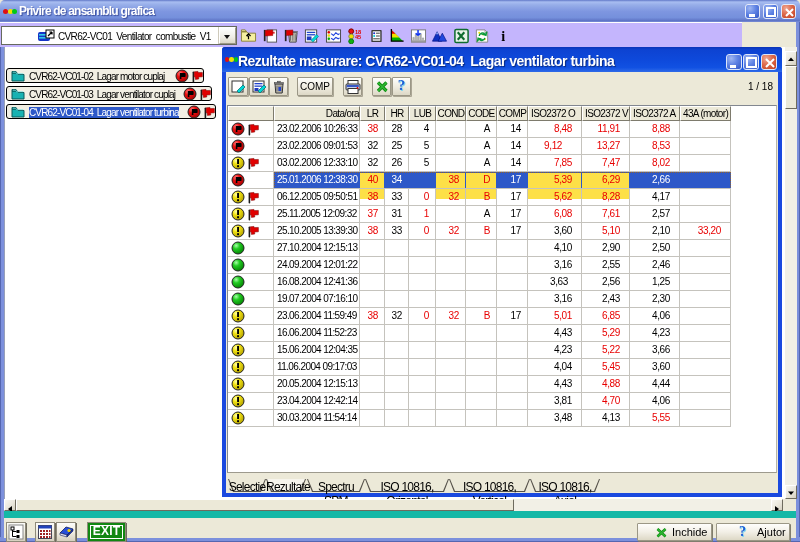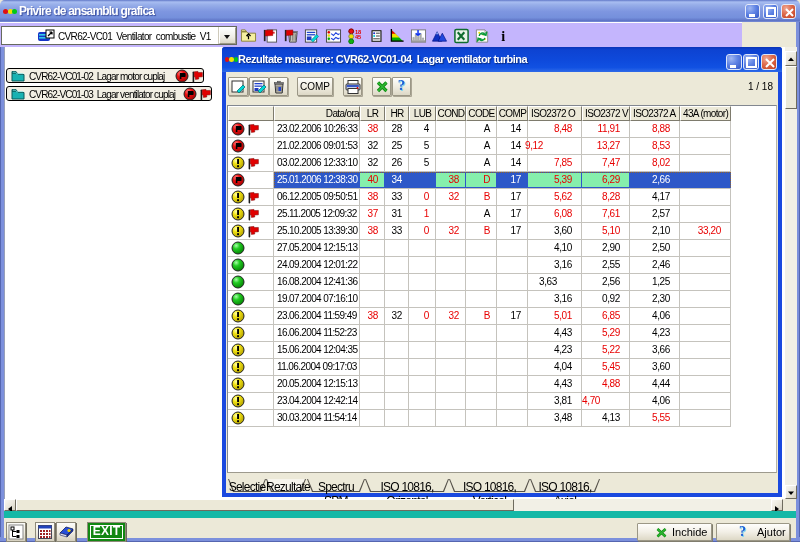--- a/index.html
+++ b/index.html
@@ -27,37 +27,37 @@
 
 #mdi{left:4px;top:47px;width:781px;height:452px;background:#fff}
 
 .titem{position:absolute;height:15px;background:#F2EFE4;border:1px solid #000;border-radius:3px}
 .titem .tx{position:absolute;left:22px;top:2px;font-size:10px;letter-spacing:-0.85px;color:#000;white-space:pre}
 
 #iwin{left:218px;top:0px;width:560px;height:450px;background:#1A49DF;border-radius:3px 3px 0 0}
 #ititle{position:absolute;left:0;top:0;width:560px;height:25px;border-radius:3px 3px 0 0;
 background:linear-gradient(180deg,#0A33B8 0%,#0D43D2 12%,#0E4ADC 55%,#1151E2 82%,#2E6AE8 100%)}
 #ititle .dot{position:absolute;top:10px;width:4.5px;height:4.5px;border-radius:50%}
-#ititle .txt{position:absolute;left:16px;top:5.5px;color:#fff;font-weight:bold;font-size:11px;letter-spacing:-0.52px;text-shadow:1px 1px 1px #082A80;white-space:pre}
+#ititle .txt{position:absolute;left:16px;top:5.5px;color:#fff;font-weight:bold;font-size:14px;letter-spacing:-0.52px;text-shadow:1px 1px 1px #082A80;white-space:pre}
 .iwbtn{position:absolute;top:7px;width:16px;height:16px;border-radius:3px;border:1px solid #DCE6FA}
 #iclient{position:absolute;left:4px;top:25px;width:552px;height:421px;background:#ECE9D8}
 
 .ibtn{position:absolute;top:5px;height:19px;background:linear-gradient(180deg,#FEFEFB,#F0EDE2 50%,#DDD8C6);border:1px solid #9B9786;border-radius:1px;box-shadow:1px 1px 0 #ABA695}
 .ilab{font-size:10px;text-align:center;color:#000}
 #pcount{position:absolute;top:9px;right:5px;font-size:10px;color:#000}
 
 #tbl{position:absolute;left:1px;top:33px;width:550px;height:368px;background:#fff;border:1px solid #828790;border-right:1px solid #B8B5A8;border-bottom:1px solid #9D9A8D}
 .hc{position:absolute;top:0;height:15px;background:#ECE9D8;border-top:1px solid #fff;border-left:1px solid #fff;border-right:1px solid #7E7B6D;border-bottom:1px solid #7E7B6D;font-size:10px;letter-spacing:-0.65px;color:#000;overflow:hidden}
 .vline{position:absolute;top:15px;width:1px;background:#C5C3BD}
 .row{position:absolute;left:0;width:503px;height:17px}
 .rline{position:absolute;left:0;bottom:0;width:503px;height:1px;background:#C5C3BD}
 .cell{position:absolute;top:0;height:16px;font-size:10px;letter-spacing:-0.35px;color:#000;line-height:16px;white-space:pre}
 .red{color:#E80000}
 .rsel .cell{color:#fff}
-.rsel .bgw{background:#86efac;color:#E80000;height:14px;top:1px;line-height:14px}
+.rsel .bgw{background:#fde047;color:#E80000;height:26px;top:1px;line-height:14px}
 .selbg{position:absolute;left:46px;top:0;width:457px;height:17px;background:#2D58C8;outline:1px dotted #90622D;outline-offset:-1px}
 
 .tab{position:absolute;top:407px;height:13px}
 .tab .o{position:absolute;left:0;top:0;width:100%;height:100%;background:#55514A;clip-path:polygon(0 0,100% 0,calc(100% - 5px) 100%,5px 100%)}
 .tab .i{position:absolute;left:1px;top:0px;width:calc(100% - 2px);height:12px;background:#ECE9D8;clip-path:polygon(0 0,100% 0,calc(100% - 5px) 100%,5px 100%)}
 .tab .t{position:absolute;left:0;top:0.5px;width:100%;text-align:center;font-size:12px;letter-spacing:-0.75px;color:#000}
 
 .sbtn{position:absolute;background:linear-gradient(135deg,#F8F7F2,#EAE7DC 55%,#D5D0C0);border:1px solid #fff;border-right-color:#6E6B5E;border-bottom-color:#6E6B5E}
 #vsb{left:785px;top:47px;width:12px;height:452px;background:#F2F0E6}
 #hsb{left:4px;top:499px;width:779px;height:12px;background:#F2F0E6}
@@ -234,20 +234,35 @@
 <div class="tx">CVR62-VC01-03  Lagar ventilator cuplaj</div>
 <svg class="abs" style="left:176px;top:0px" width="14" height="14" viewBox="0 0 14 14">
         <circle cx="7.0" cy="7.0" r="6.0" fill="url(#gr)" stroke="#222" stroke-width="1"></circle>
         <path d="M4.8 4.0 v6 h1.6 v-2 h3.4 a0.8 0.8 0 0 0 0.8-0.8 v-2.4 a0.8 0.8 0 0 0-0.8-0.8 z" fill="#000"></path>
       </svg>
 <svg class="abs" style="left:192px;top:1px" width="13" height="13" viewBox="0 0 13 13">
         <rect x="1.6" y="1.5" width="1.6" height="11" rx="0.8" fill="#1a1a1a"></rect>
         <path d="M3.2 1.8 L7 1.4 L7 2.6 L11.4 2.4 L11.4 6.8 L7.6 7 L7.8 9 L4.4 9.4 L4.2 7 L3.2 6.8 Z" fill="#E00000" stroke="#7A0000" stroke-width="0.5"></path>
       </svg>
 </div>
+<div class="titem" style="left:2px;top:57px;width:210px">
+<svg class="abs" style="left:4px;top:1px" width="14" height="12" viewBox="0 0 14 12">
+        <path d="M1 3 L1 11 L13 11 L13 4.5 L7 4.5 L6 3 Z M1 3 L1 1.5 L5 1.5 L6 3 Z" fill="#18B2B2" stroke="#0A5B5B" stroke-width="1"></path>
+        <path d="M1.8 2.2 L4.6 2.2 L5.6 3.7 L12.2 3.7" fill="none" stroke="#7FE0E0" stroke-width="0.8"></path>
+      </svg>
+<div class="tx" style="background:#2D58C8;color:#fff">CVR62-VC01-04  Lagar ventilator turbina</div>
+<svg class="abs" style="left:180px;top:0px" width="14" height="14" viewBox="0 0 14 14">
+        <circle cx="7.0" cy="7.0" r="6.0" fill="url(#gr)" stroke="#222" stroke-width="1"></circle>
+        <path d="M4.8 4.0 v6 h1.6 v-2 h3.4 a0.8 0.8 0 0 0 0.8-0.8 v-2.4 a0.8 0.8 0 0 0-0.8-0.8 z" fill="#000"></path>
+      </svg>
+<svg class="abs" style="left:196px;top:1px" width="13" height="13" viewBox="0 0 13 13">
+        <rect x="1.6" y="1.5" width="1.6" height="11" rx="0.8" fill="#1a1a1a"></rect>
+        <path d="M3.2 1.8 L7 1.4 L7 2.6 L11.4 2.4 L11.4 6.8 L7.6 7 L7.8 9 L4.4 9.4 L4.2 7 L3.2 6.8 Z" fill="#E00000" stroke="#7A0000" stroke-width="0.5"></path>
+      </svg>
+</div>
 <div id="iwin" class="abs">
 <div id="ititle">
 <div class="dot" style="left:2.5px;background:#E01010"></div>
 <div class="dot" style="left:7px;background:#F2E200"></div>
 <div class="dot" style="left:11.5px;background:#00C818"></div>
 <div class="txt">Rezultate masurare: CVR62-VC01-04  Lagar ventilator turbina</div>
 <div class="iwbtn bblue" style="left:504px"><svg width="16" height="16">
             <rect x="3" y="10" width="6" height="3" fill="#fff"></rect>
           </svg></div>
 <div class="iwbtn bblue" style="left:521px"><svg width="16" height="16">
@@ -347,27 +362,27 @@
 <div class="cell red" style="left:300px;width:53px;padding-right:9px;text-align:right">8,48</div>
 <div class="cell red" style="left:354px;width:47px;padding-right:9px;text-align:right">11,91</div>
 <div class="cell red" style="left:402px;width:49px;padding-right:9px;text-align:right">8,88</div>
 <div class="rline"></div>
 </div>
 <div class="row" style="top:32px">
 <svg class="abs" style="left:3px;top:1px" width="14" height="14" viewBox="0 0 14 14">
               <circle cx="7.0" cy="7.0" r="6.0" fill="url(#gr)" stroke="#222" stroke-width="1"></circle>
               <path d="M4.8 4.0 v6 h1.6 v-2 h3.4 a0.8 0.8 0 0 0 0.8-0.8 v-2.4 a0.8 0.8 0 0 0-0.8-0.8 z" fill="#000"></path>
             </svg>
-<div class="cell" style="left:49px;width:80px;letter-spacing:-0.6px">21.02.2006 09:01:53</div>
+<div class="cell" style="left:49px;width:80px;letter-spacing:-0.6px">23.02.2006 09:01:53</div>
 <div class="cell" style="left:132px;width:24px;padding-right:6px;text-align:right">32</div>
 <div class="cell" style="left:157px;width:23px;padding-right:6px;text-align:right">25</div>
 <div class="cell" style="left:181px;width:26px;padding-right:6px;text-align:right">5</div>
 <div class="cell" style="left:238px;width:30px;padding-right:6px;text-align:right">A</div>
 <div class="cell" style="left:269px;width:30px;padding-right:6px;text-align:right">14</div>
-<div class="cell red" style="left:284px;width:53px;padding-right:9px;text-align:center">9,12</div>
+<div class="cell red" style="left:316px;width:53px;padding-right:9px;text-align:left">9,12</div>
 <div class="cell red" style="left:354px;width:47px;padding-right:9px;text-align:right">13,27</div>
 <div class="cell red" style="left:402px;width:49px;padding-right:9px;text-align:right">8,53</div>
 <div class="rline"></div>
 </div>
 <div class="row" style="top:49px">
 <svg class="abs" style="left:3px;top:1px" width="14" height="14" viewBox="0 0 14 14">
               <circle cx="7.0" cy="7.0" r="6.0" fill="url(#gy)" stroke="#222" stroke-width="1"></circle>
               <rect x="6.1" y="3.0" width="1.9" height="5" fill="#000"></rect>
               <rect x="6.1" y="9.2" width="1.9" height="1.9" fill="#000"></rect>
             </svg>
@@ -466,53 +481,53 @@
 <div class="cell" style="left:300px;width:53px;padding-right:9px;text-align:right">3,60</div>
 <div class="cell red" style="left:354px;width:47px;padding-right:9px;text-align:right">5,10</div>
 <div class="cell" style="left:402px;width:49px;padding-right:9px;text-align:right">2,10</div>
 <div class="cell red" style="left:452px;width:50px;padding-right:9px;text-align:right">33,20</div>
 <div class="rline"></div>
 </div>
 <div class="row" style="top:134px">
 <svg class="abs" style="left:3px;top:1px" width="14" height="14" viewBox="0 0 14 14">
               <circle cx="7.0" cy="7.0" r="6.0" fill="url(#gg)" stroke="#222" stroke-width="1"></circle>
             </svg>
-<div class="cell" style="left:49px;width:80px;letter-spacing:-0.6px">27.05.2004 12:15:13</div>
+<div class="cell" style="left:49px;width:80px;letter-spacing:-0.6px">27.10.2004 12:15:13</div>
 <div class="cell" style="left:300px;width:53px;padding-right:9px;text-align:right">4,10</div>
 <div class="cell" style="left:354px;width:47px;padding-right:9px;text-align:right">2,90</div>
 <div class="cell" style="left:402px;width:49px;padding-right:9px;text-align:right">2,50</div>
 <div class="rline"></div>
 </div>
 <div class="row" style="top:151px">
 <svg class="abs" style="left:3px;top:1px" width="14" height="14" viewBox="0 0 14 14">
               <circle cx="7.0" cy="7.0" r="6.0" fill="url(#gg)" stroke="#222" stroke-width="1"></circle>
             </svg>
 <div class="cell" style="left:49px;width:80px;letter-spacing:-0.6px">24.09.2004 12:01:22</div>
 <div class="cell" style="left:300px;width:53px;padding-right:9px;text-align:right">3,16</div>
 <div class="cell" style="left:354px;width:47px;padding-right:9px;text-align:right">2,55</div>
 <div class="cell" style="left:402px;width:49px;padding-right:9px;text-align:right">2,46</div>
 <div class="rline"></div>
 </div>
 <div class="row" style="top:168px">
 <svg class="abs" style="left:3px;top:1px" width="14" height="14" viewBox="0 0 14 14">
               <circle cx="7.0" cy="7.0" r="6.0" fill="url(#gg)" stroke="#222" stroke-width="1"></circle>
             </svg>
 <div class="cell" style="left:49px;width:80px;letter-spacing:-0.6px">16.08.2004 12:41:36</div>
-<div class="cell" style="left:285px;width:53px;padding-right:9px;text-align:right">3,63</div>
+<div class="cell" style="left:296px;width:53px;padding-right:9px;text-align:right">3,63</div>
 <div class="cell" style="left:354px;width:47px;padding-right:9px;text-align:right">2,56</div>
 <div class="cell" style="left:402px;width:49px;padding-right:9px;text-align:right">1,25</div>
 <div class="rline"></div>
 </div>
 <div class="row" style="top:185px">
 <svg class="abs" style="left:3px;top:1px" width="14" height="14" viewBox="0 0 14 14">
               <circle cx="7.0" cy="7.0" r="6.0" fill="url(#gg)" stroke="#222" stroke-width="1"></circle>
             </svg>
 <div class="cell" style="left:49px;width:80px;letter-spacing:-0.6px">19.07.2004 07:16:10</div>
 <div class="cell" style="left:300px;width:53px;padding-right:9px;text-align:right">3,16</div>
-<div class="cell" style="left:354px;width:47px;padding-right:9px;text-align:right">0,92</div>
+<div class="cell" style="left:354px;width:47px;padding-right:9px;text-align:right">2,43</div>
 <div class="cell" style="left:402px;width:49px;padding-right:9px;text-align:right">2,30</div>
 <div class="rline"></div>
 </div>
 <div class="row" style="top:202px">
 <svg class="abs" style="left:3px;top:1px" width="14" height="14" viewBox="0 0 14 14">
               <circle cx="7.0" cy="7.0" r="6.0" fill="url(#gy)" stroke="#222" stroke-width="1"></circle>
               <rect x="6.1" y="3.0" width="1.9" height="5" fill="#000"></rect>
               <rect x="6.1" y="9.2" width="1.9" height="1.9" fill="#000"></rect>
             </svg>
 <div class="cell" style="left:49px;width:80px;letter-spacing:-0.6px">23.06.2004 11:59:49</div>
@@ -576,21 +591,21 @@
 <div class="rline"></div>
 </div>
 <div class="row" style="top:287px">
 <svg class="abs" style="left:3px;top:1px" width="14" height="14" viewBox="0 0 14 14">
               <circle cx="7.0" cy="7.0" r="6.0" fill="url(#gy)" stroke="#222" stroke-width="1"></circle>
               <rect x="6.1" y="3.0" width="1.9" height="5" fill="#000"></rect>
               <rect x="6.1" y="9.2" width="1.9" height="1.9" fill="#000"></rect>
             </svg>
 <div class="cell" style="left:49px;width:80px;letter-spacing:-0.6px">23.04.2004 12:42:14</div>
 <div class="cell" style="left:300px;width:53px;padding-right:9px;text-align:right">3,81</div>
-<div class="cell red" style="left:354px;width:47px;padding-right:9px;">4,70</div>
+<div class="cell red" style="left:354px;width:47px;padding-right:9px;text-align:right">4,70</div>
 <div class="cell" style="left:402px;width:49px;padding-right:9px;text-align:right">4,06</div>
 <div class="rline"></div>
 </div>
 <div class="row" style="top:304px">
 <svg class="abs" style="left:3px;top:1px" width="14" height="14" viewBox="0 0 14 14">
               <circle cx="7.0" cy="7.0" r="6.0" fill="url(#gy)" stroke="#222" stroke-width="1"></circle>
               <rect x="6.1" y="3.0" width="1.9" height="5" fill="#000"></rect>
               <rect x="6.1" y="9.2" width="1.9" height="1.9" fill="#000"></rect>
             </svg>
 <div class="cell" style="left:49px;width:80px;letter-spacing:-0.6px">30.03.2004 11:54:14</div>

